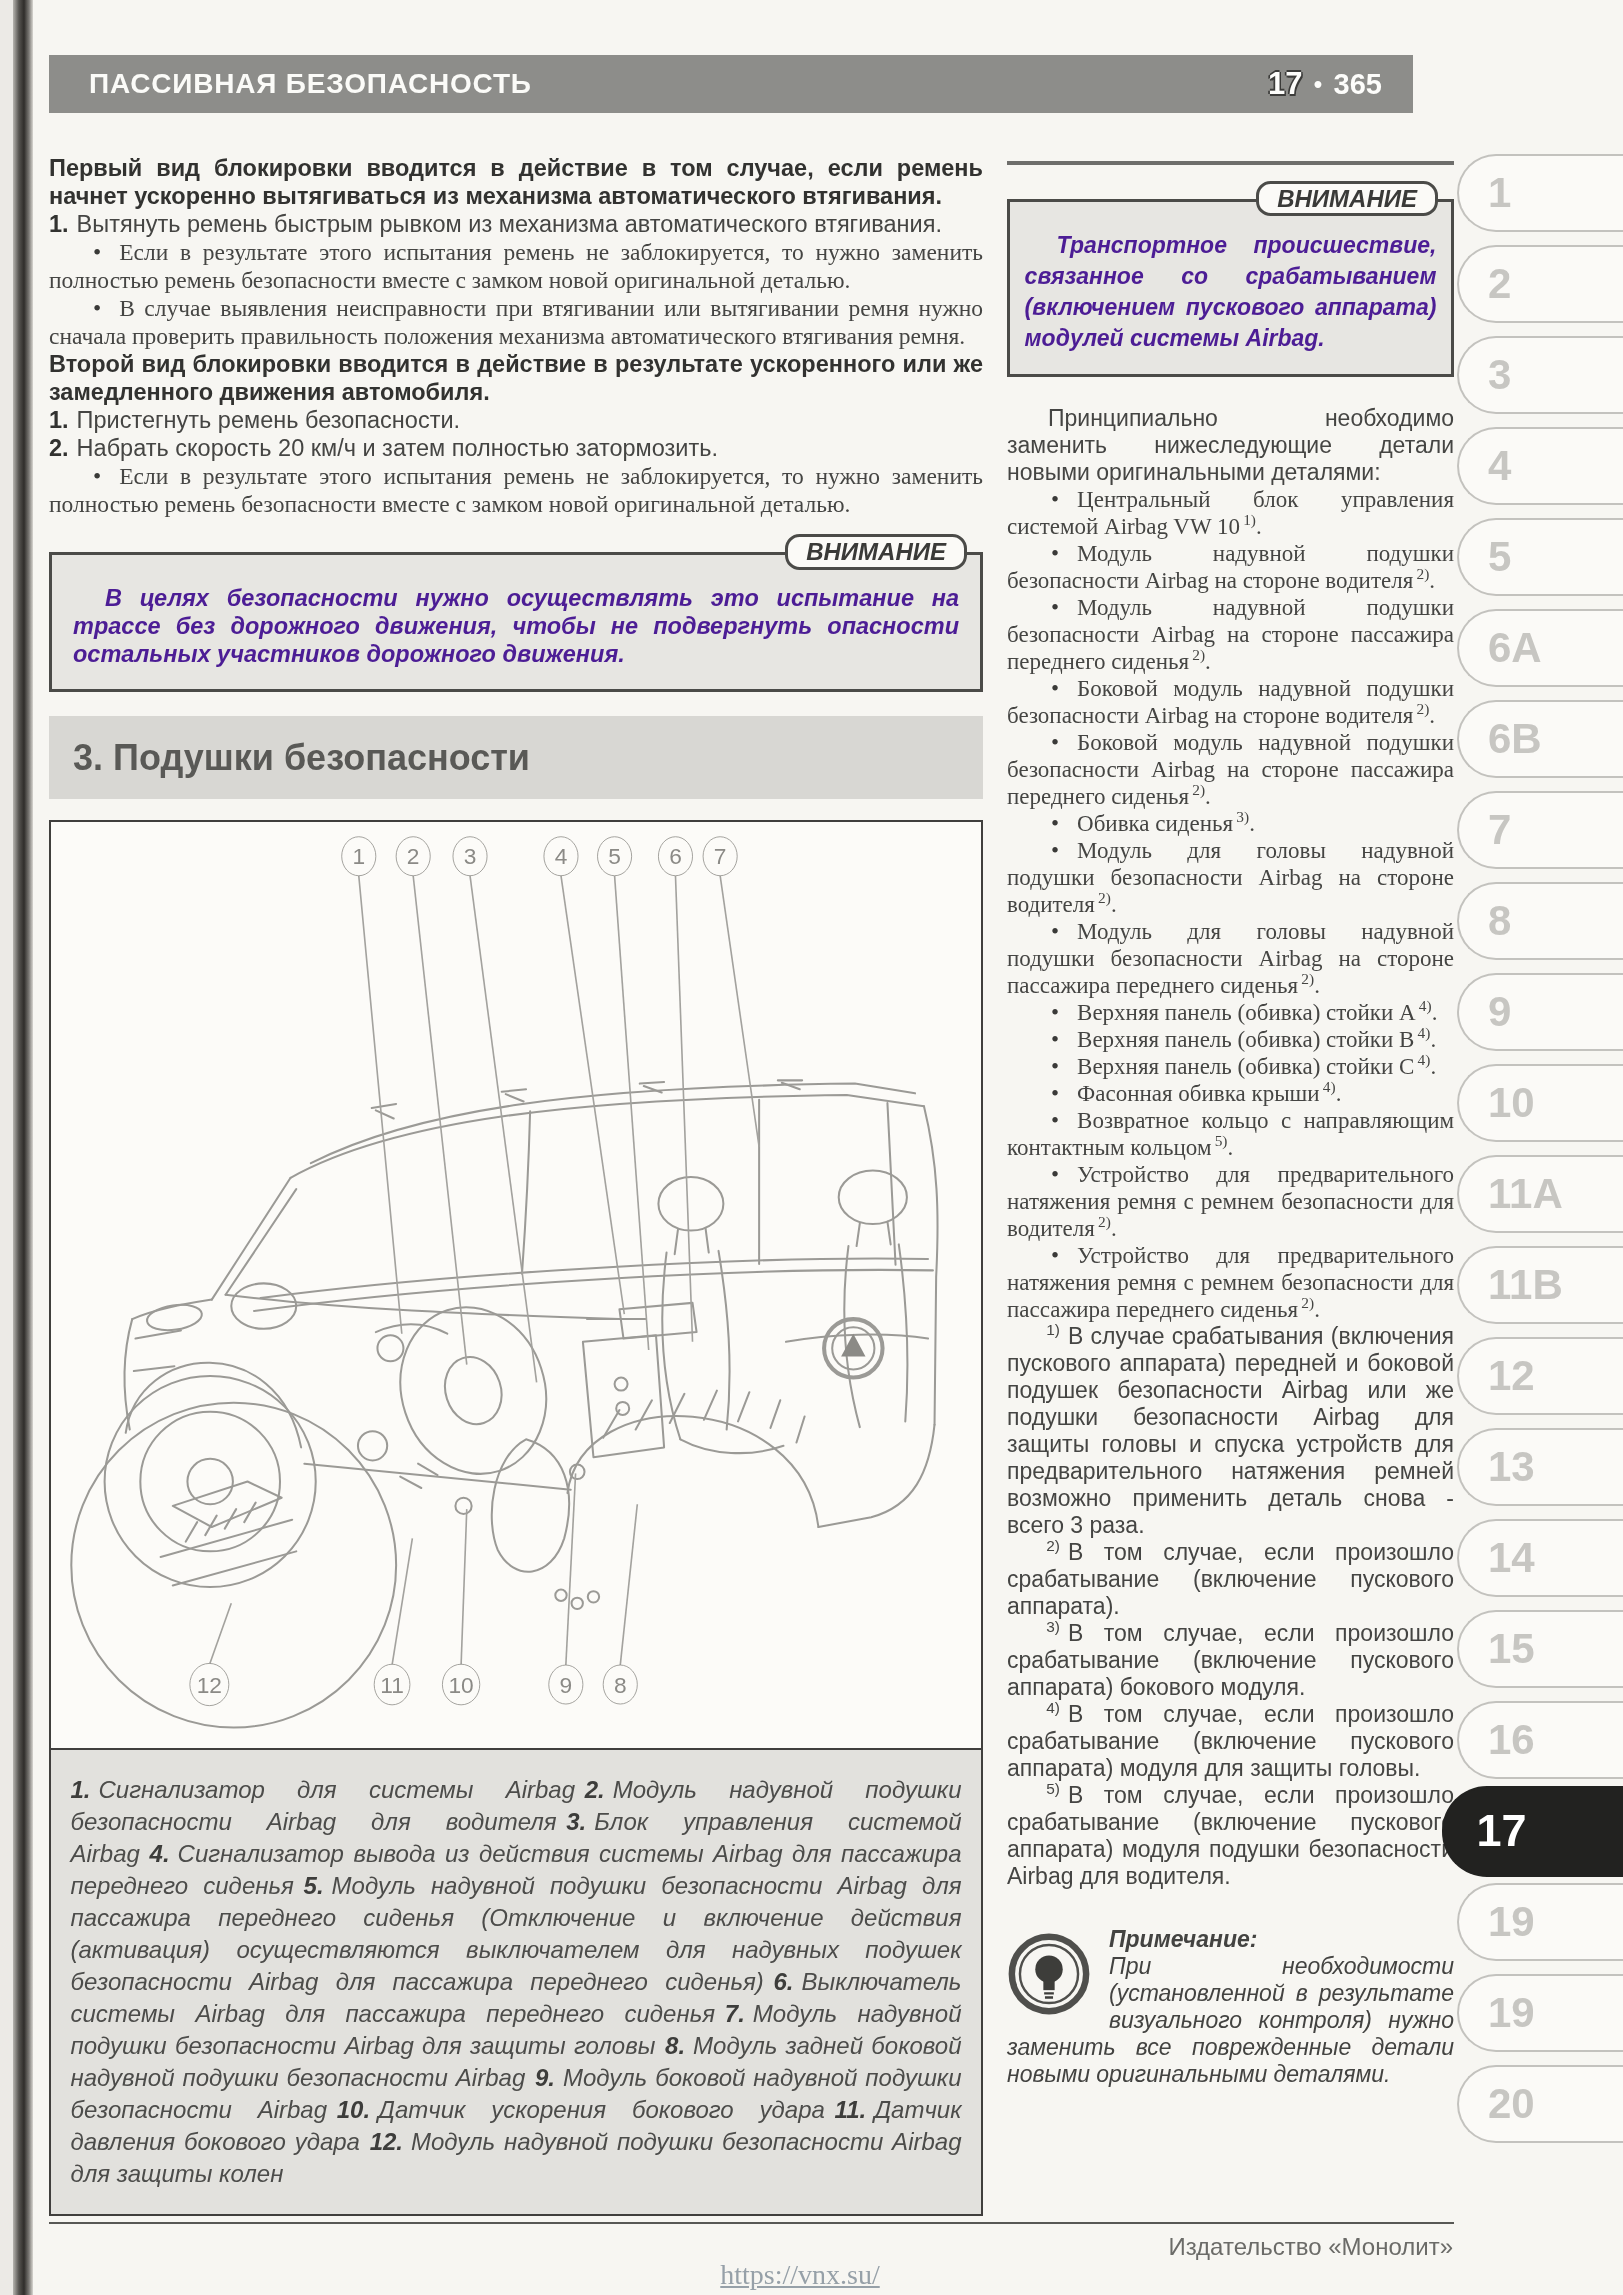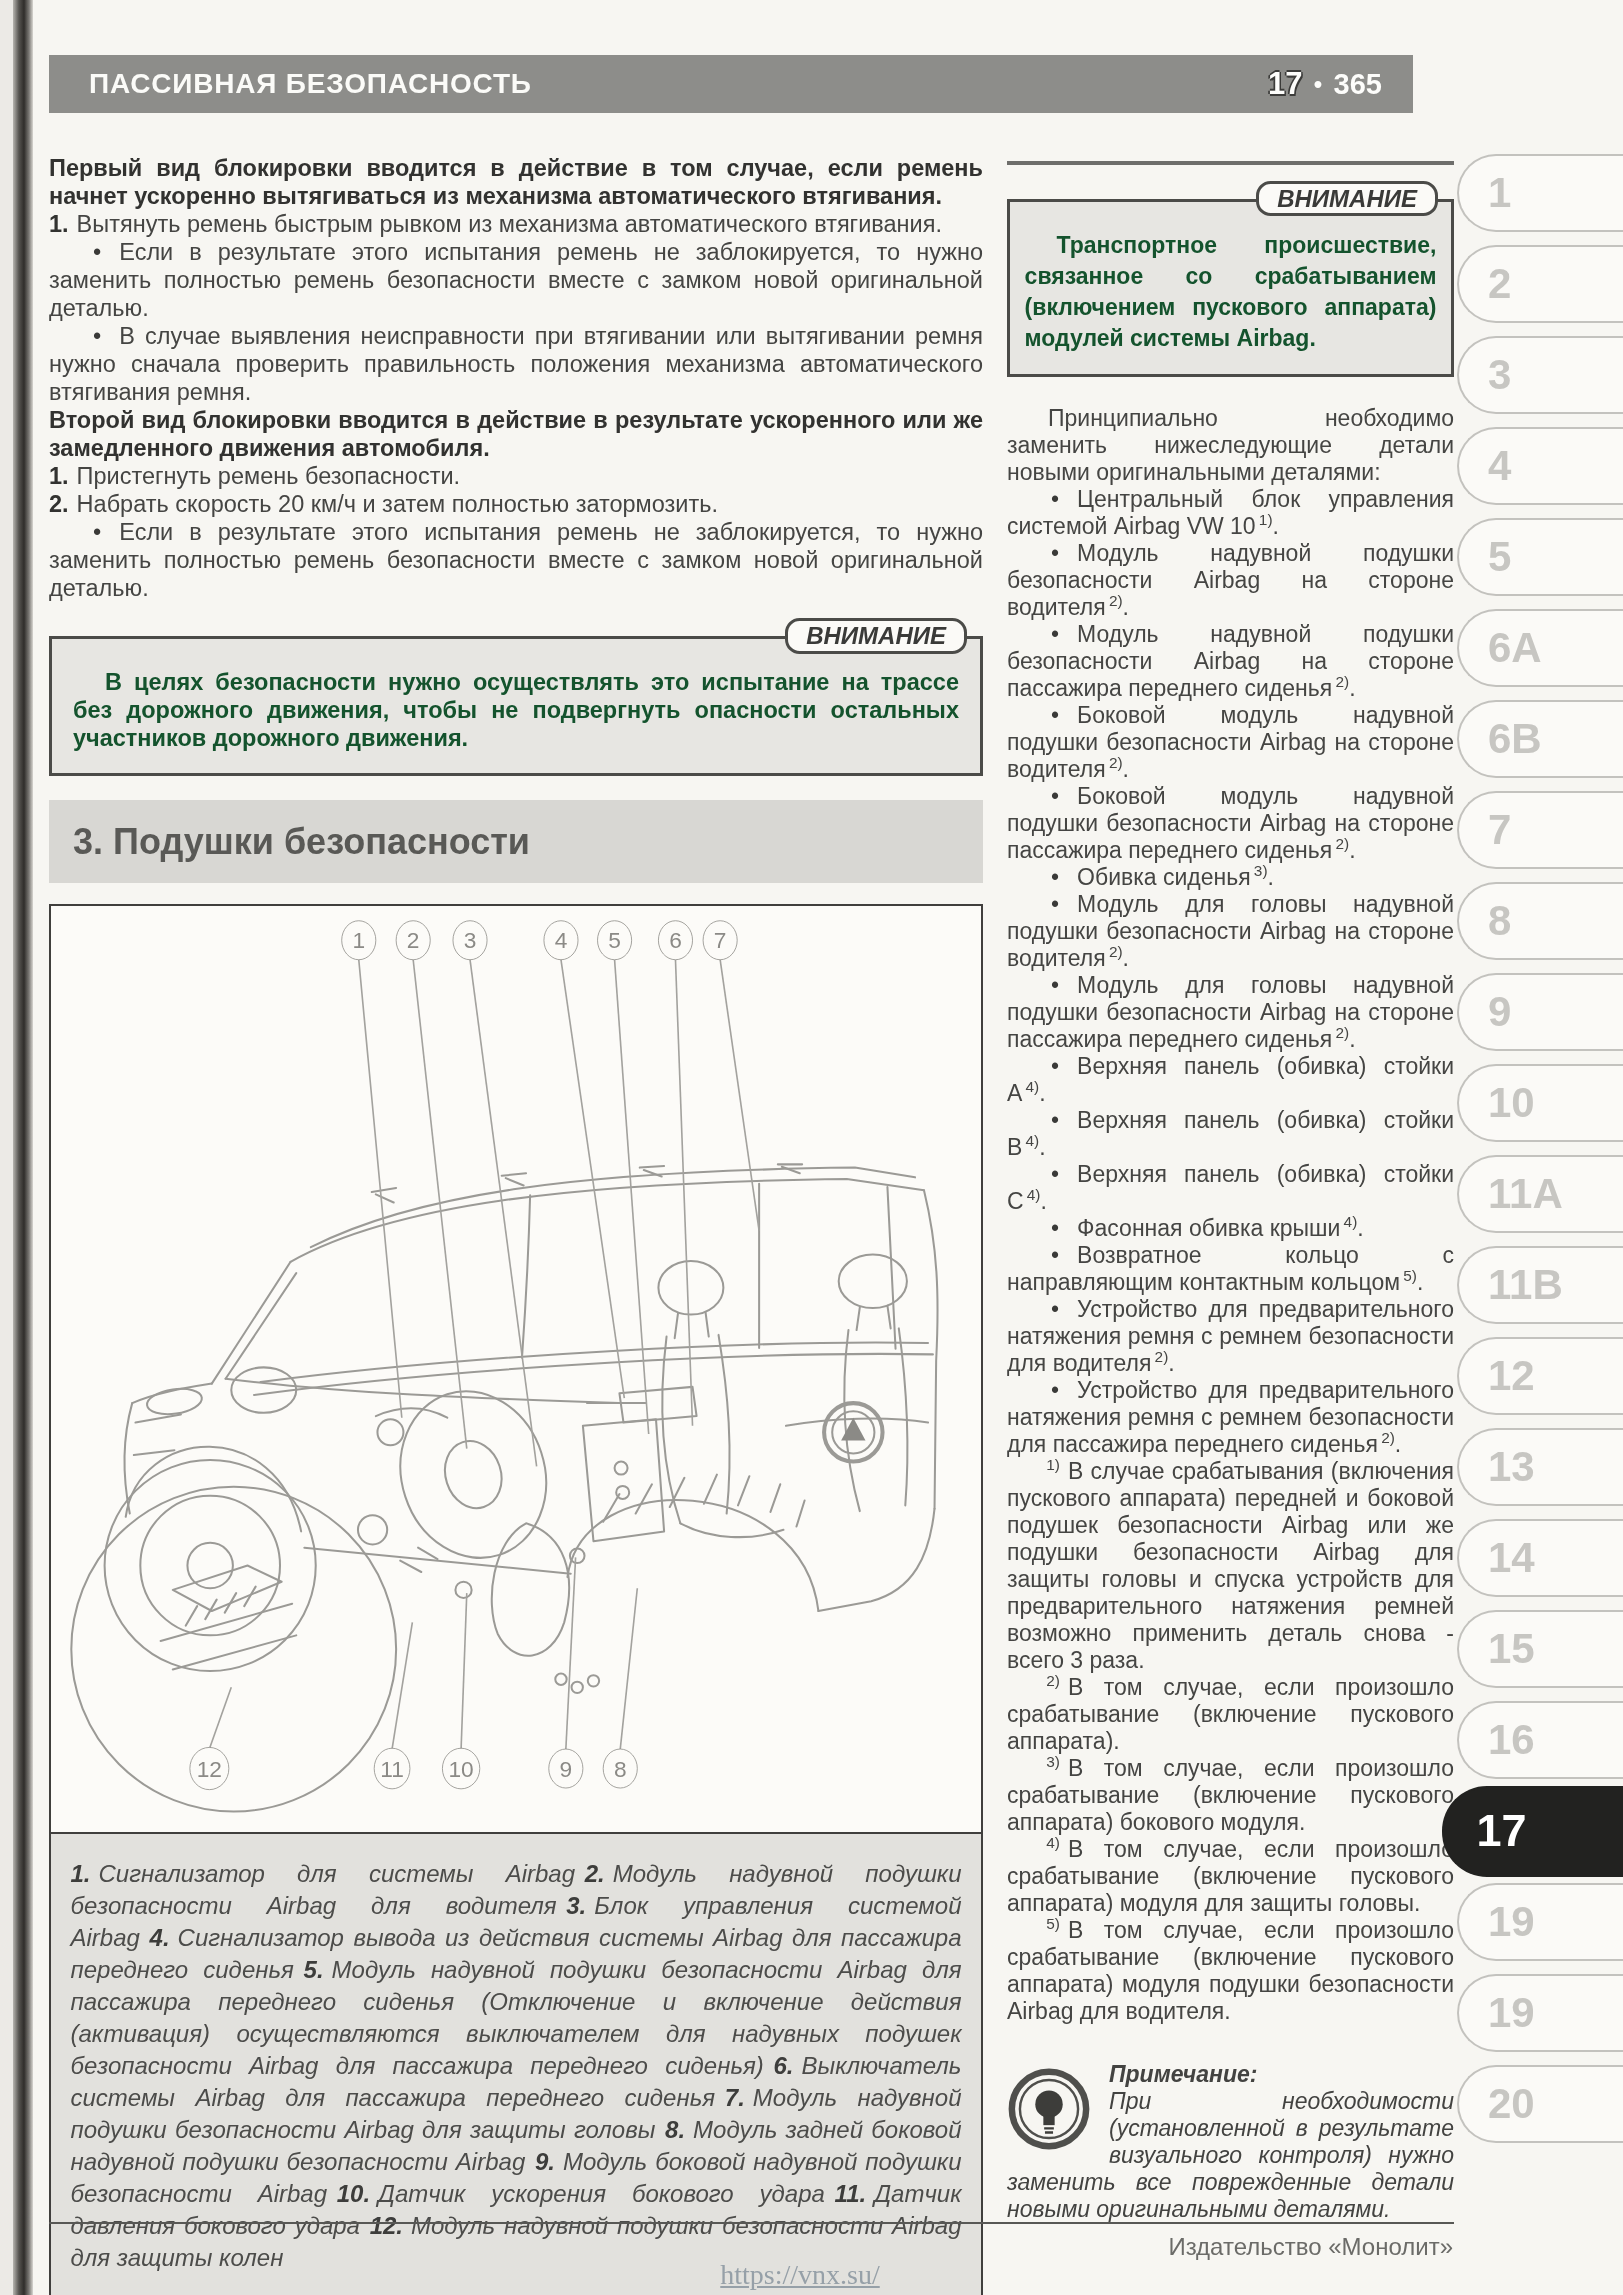--- a/index.html
+++ b/index.html
@@ -22,30 +22,30 @@
     text-shadow:-1.6px 0 #3c3c3a,1.6px 0 #3c3c3a,0 -1.6px #3c3c3a,0 1.6px #3c3c3a,1.6px 1.6px #3c3c3a;}
   .page-bullet{font-size:24px;color:#fdfdfb;}
   .page-num{font-size:29px;color:#fdfdfb;}
 
   
   .col-left{position:absolute;left:49px;top:154px;width:934px;font-size:23.5px;line-height:28px;text-align:justify;}
   .col-right{position:absolute;left:1007px;top:148px;width:447px;font-size:23px;line-height:27px;text-align:justify;}
   p{margin:0;}
   .bold-lead{font-weight:bold;color:#323230;}
   .step b{font-weight:bold;color:#323230;margin-right:8px;}
-  .bullet{text-indent:44px;}
+  .bullet{text-indent:44px;font-family:Liberation Serif, serif;}
   .bchar{margin-right:18px;color:#3a3a38;}
   .indent{text-indent:41px;}
   sup{font-size:15.4px;line-height:0;margin-left:3.2px;}
 
   
   .warnbox{position:relative;border:3.2px solid #4b4b48;background:#e7e6e2;margin-top:34px;}
   .warnlabel{position:absolute;top:-21px;right:13px;background:#fbfaf7;border:3.2px solid #4b4b48;
     border-radius:14.6px;padding:0.8px 18px;font-weight:bold;font-style:italic;font-size:24px;color:#3a3a38;}
-  .warntext{font-weight:bold;padding:29px 21px 21px 21px;text-indent:32px;color:#14532d;}
+  .warntext{font-weight:bold;font-style:italic;padding:29px 21px 21px 21px;text-indent:32px;color:#4c1d95;}
   .warnbox.right .warntext{padding:28px 14.6px 19.5px 14.6px;line-height:31px;}
 
   
   .section-bar{margin-top:24px;height:83px;background:#d8d7d3;display:flex;align-items:center;
     padding-left:24px;font-size:36px;font-weight:bold;color:#59595六;color:#595956;}
 
   
   .figure{margin-top:21px;border:2.4px solid #403f3d;background:#fcfbf8;}
   .figure svg{display:block;}
   .fig-caption{border-top:2.4px solid #403f3d;background:#e2e1dd;padding:24px 19.5px;

